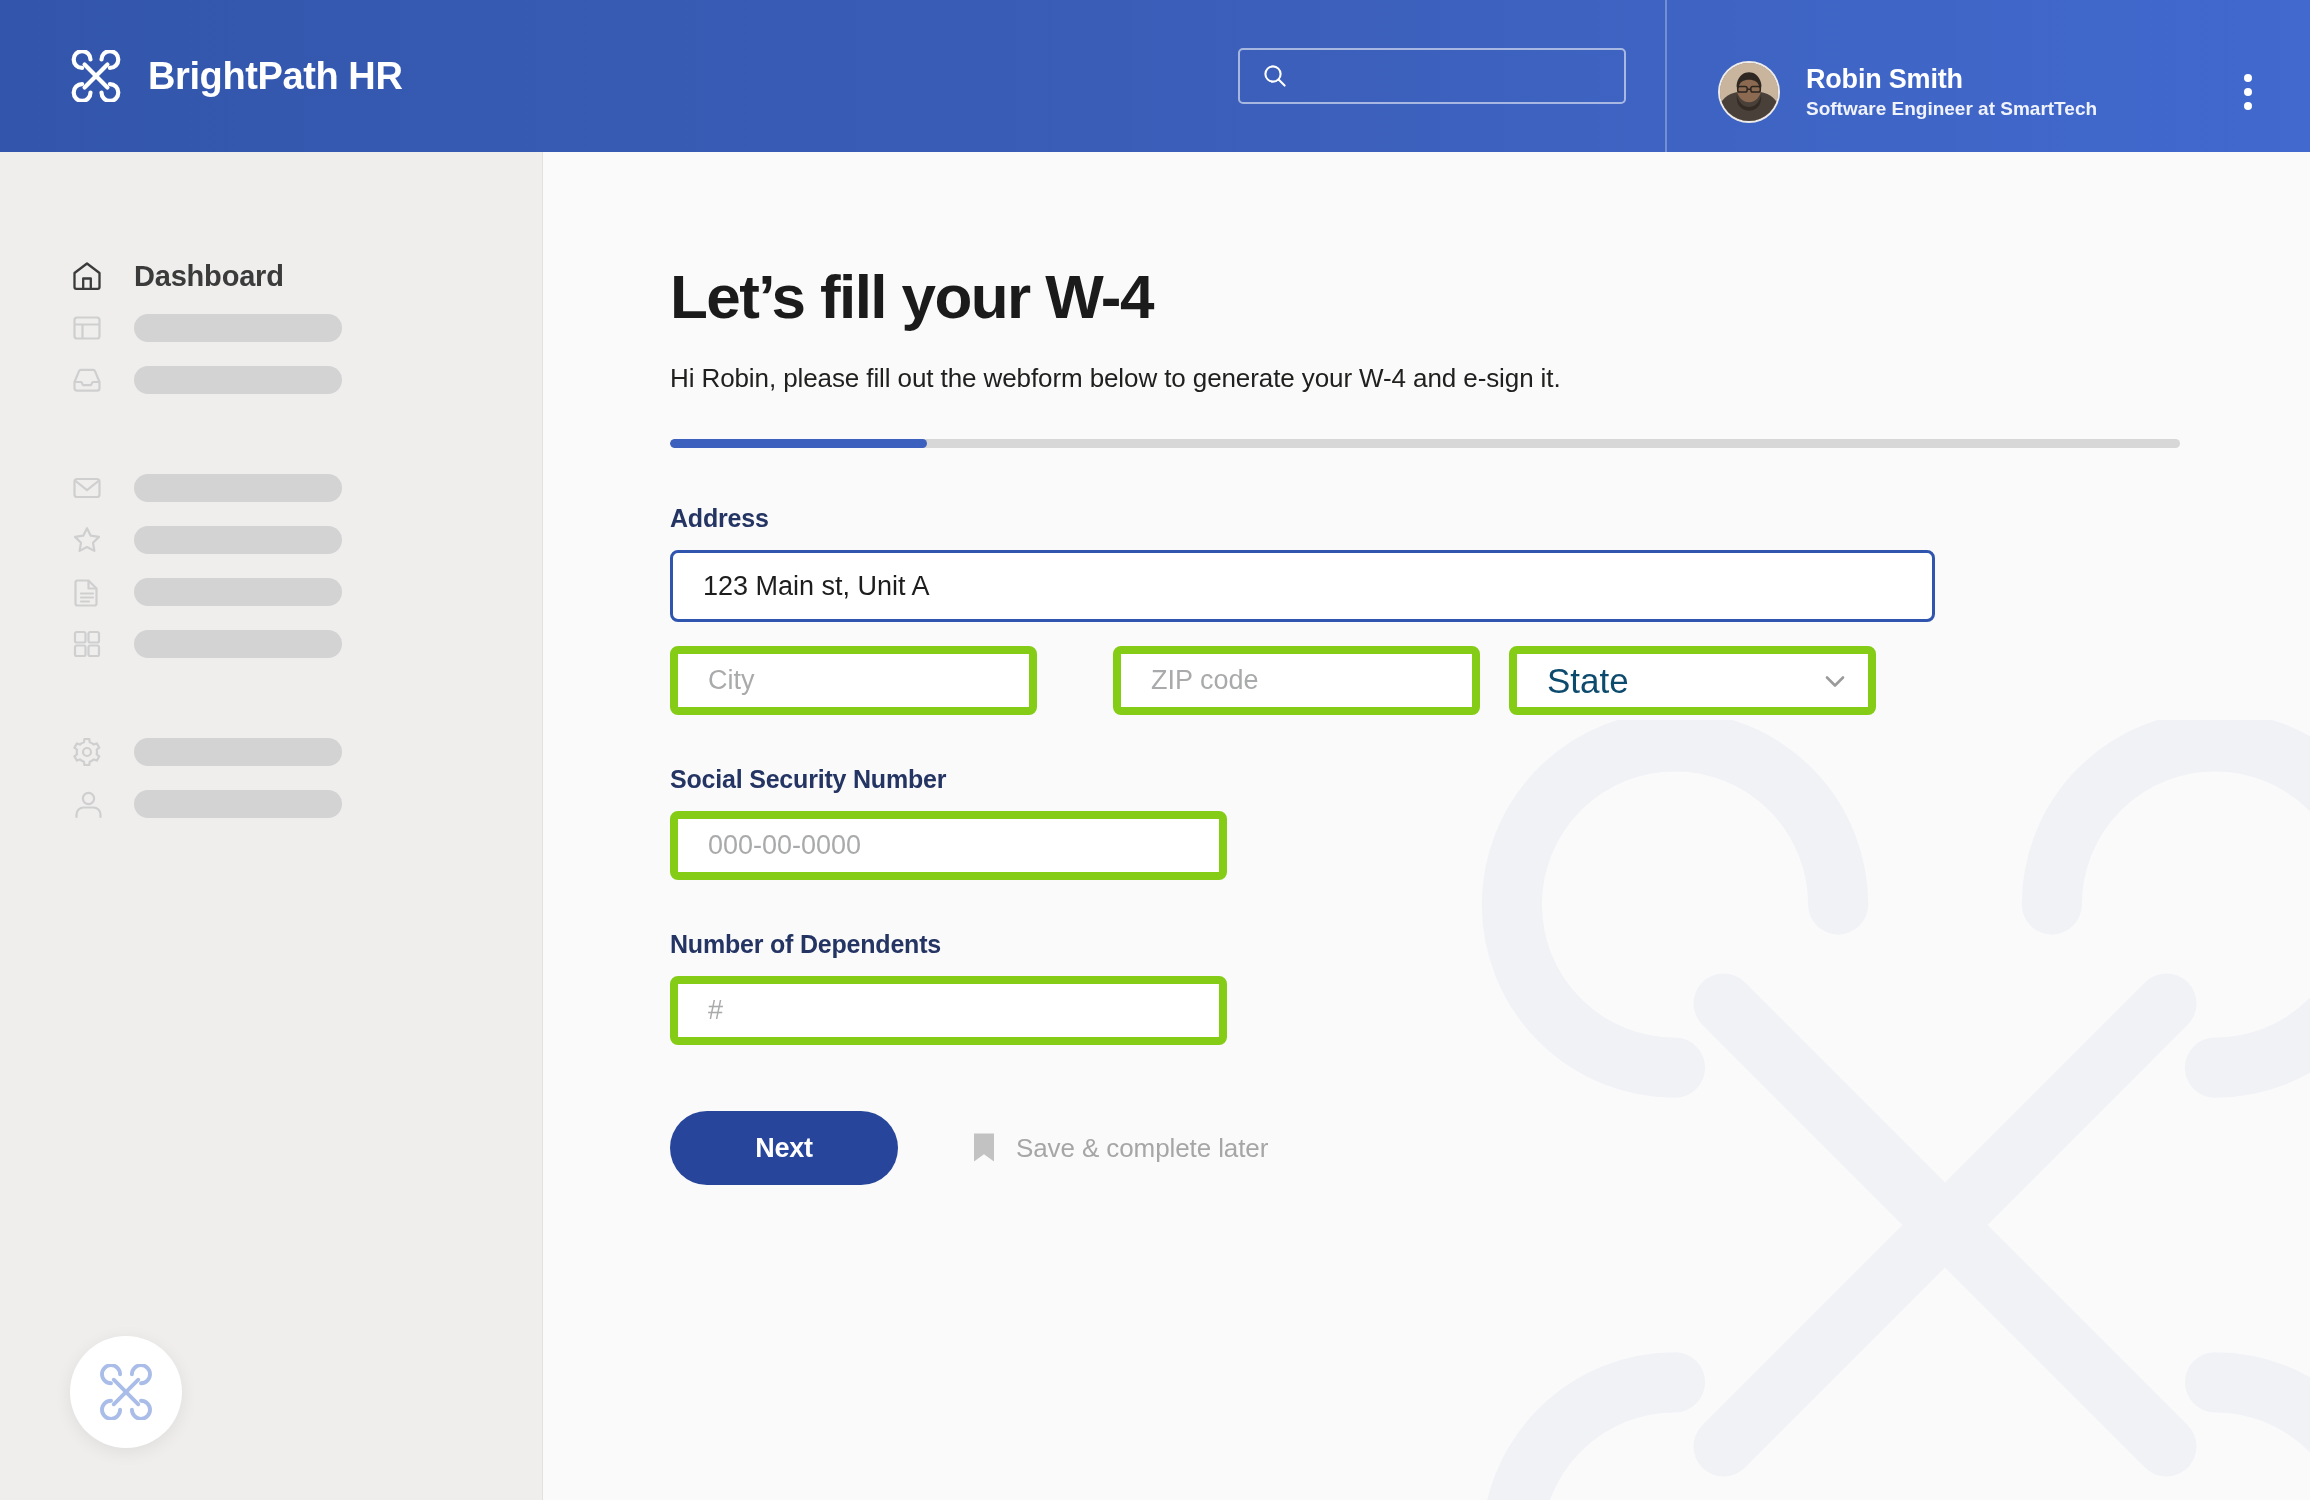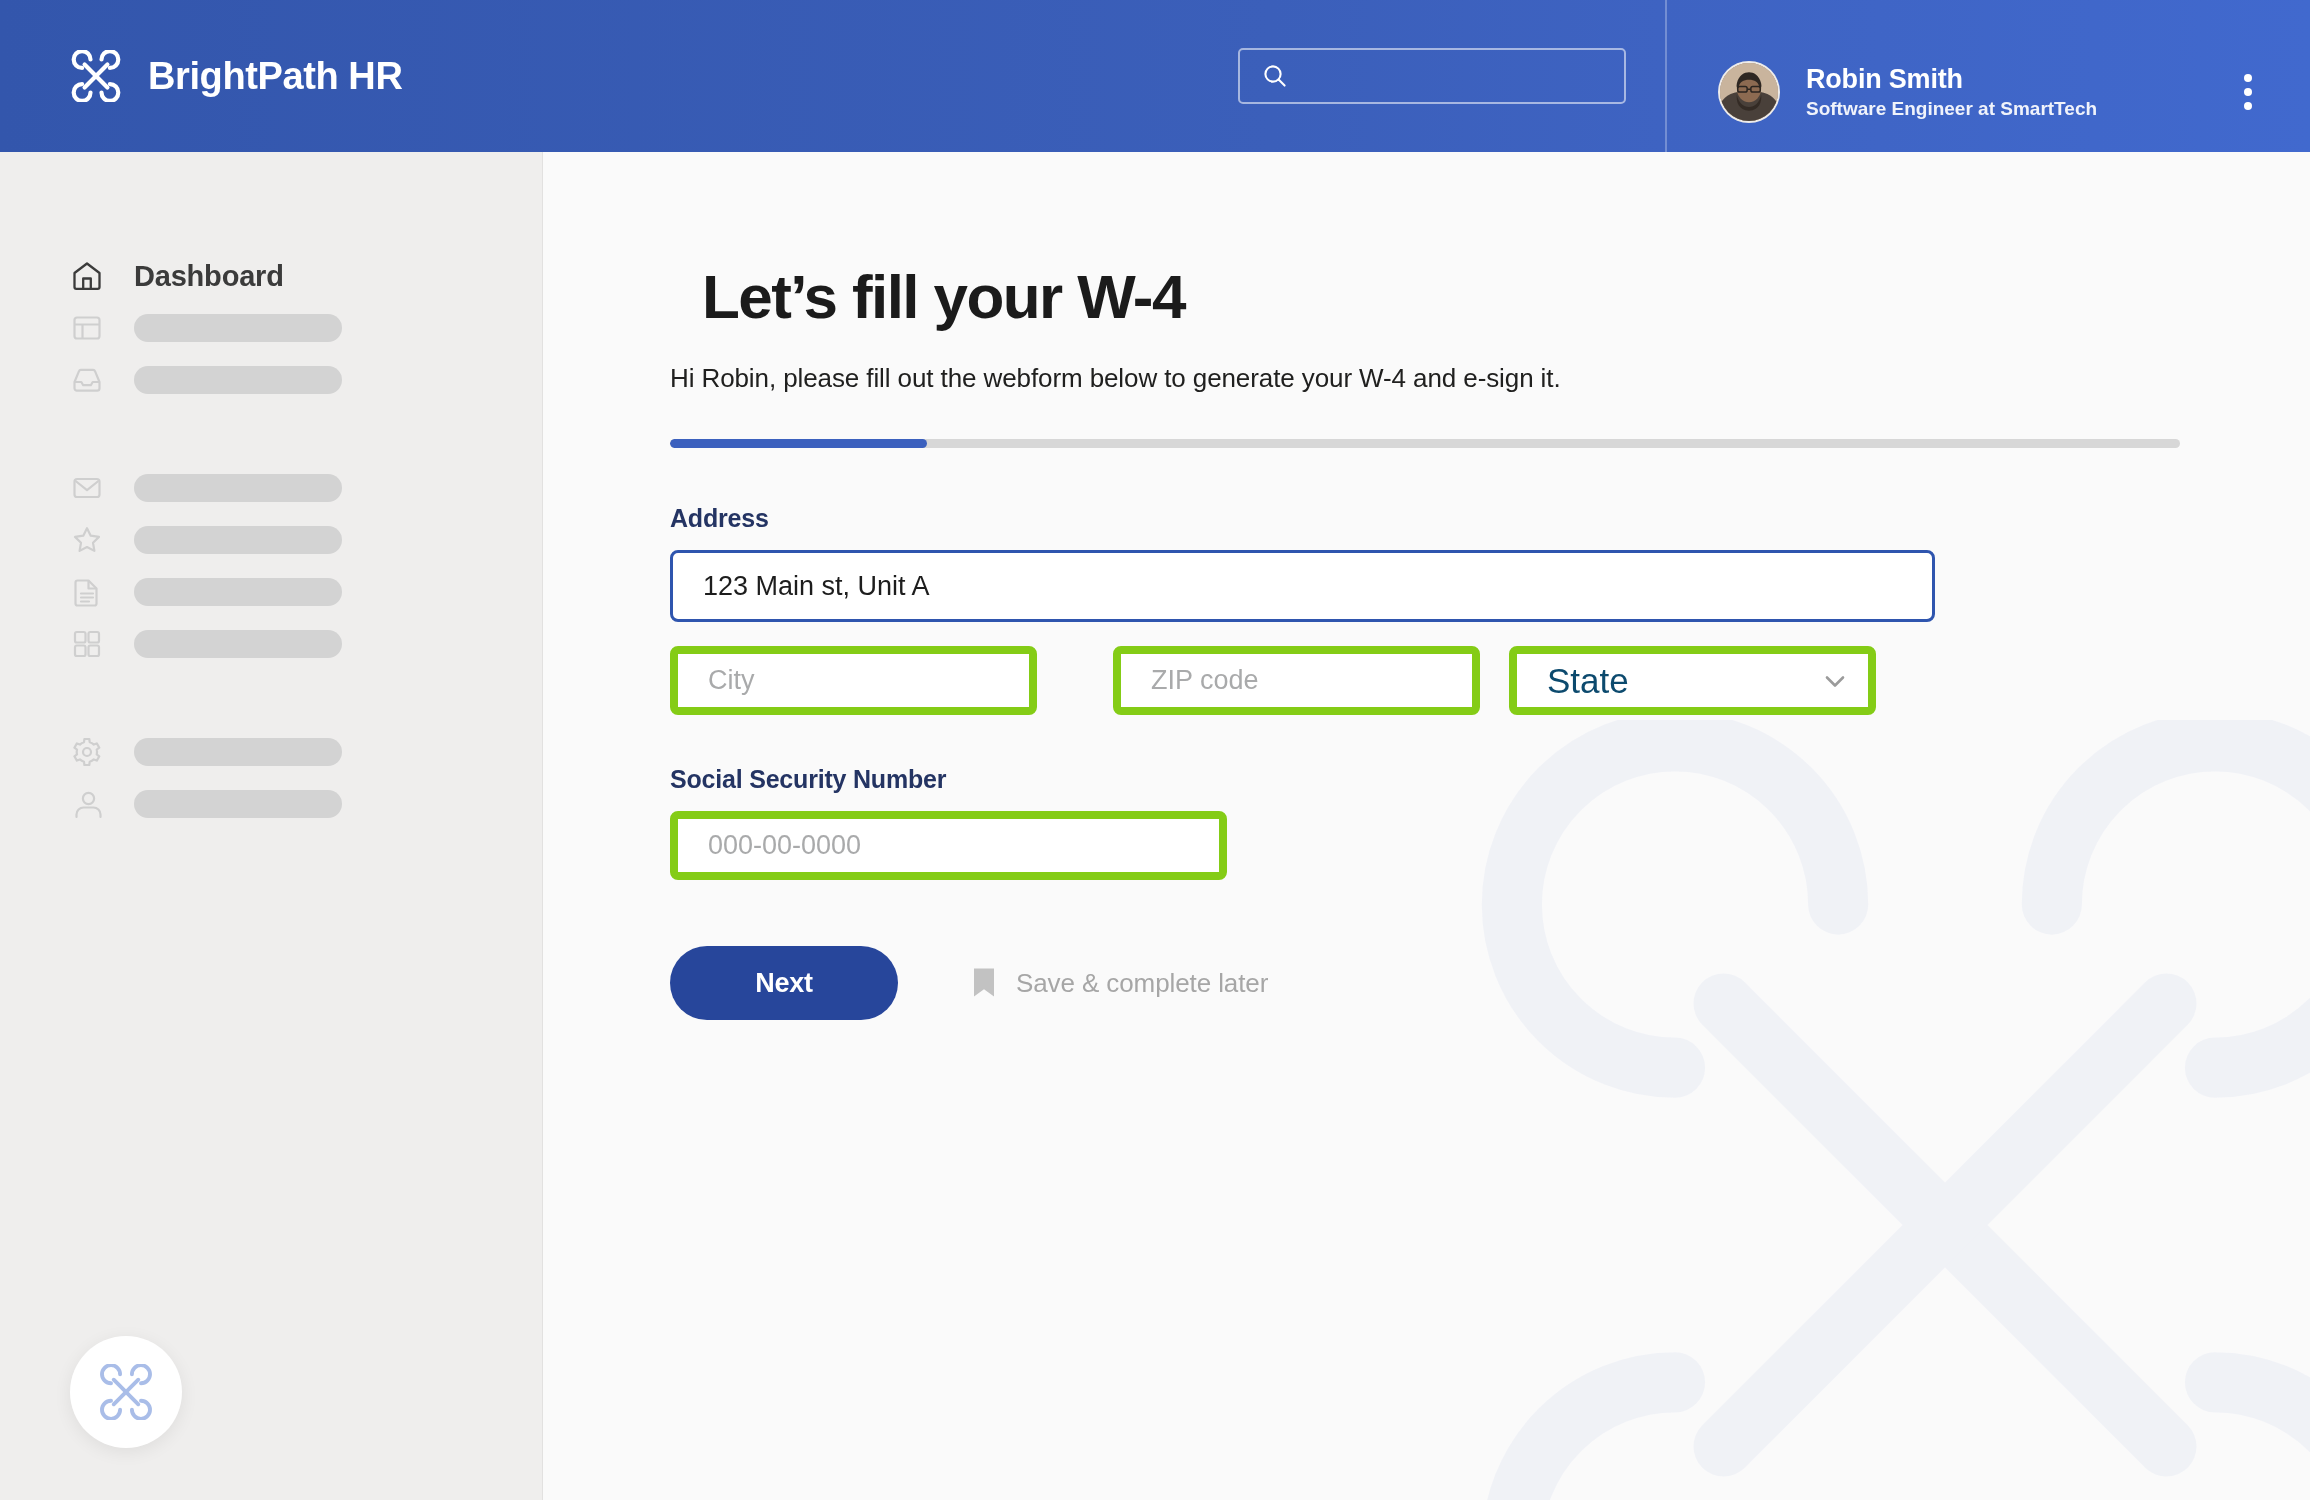--- a/index.html
+++ b/index.html
@@ -229,21 +229,20 @@
     padding: 112px 0 0 127px;
     z-index: 2;
   }
 
   .page-title {
     font-size: 62px;
     font-weight: 700;
     color: #1B1B1B;
     letter-spacing: -1.6px;
     line-height: 1.05;
-    margin-left: 32px;
   }
 
   .page-subtitle {
     margin-top: 34px;
     font-size: 26px;
     color: #20201F;
     font-weight: 400;
     letter-spacing: -0.1px;
   }
 
@@ -581,20 +580,24 @@
                 </svg>
               </span>
             </div>
           </div>
 
           <div class="block">
             <div class="field-label">Social Security Number</div>
             <input class="txt w-ssn" type="text" placeholder="000-00-0000" style="">
           </div>
 
+          <div class="block">
+            <div class="field-label">Number of Dependents</div>
+            <input class="txt w-dep" type="text" placeholder="#" style="">
+          </div>
 
           <div class="actions">
             <button type="button" class="btn-next">Next</button>
 
             <button type="button" class="btn-save">
               <span class="bookmark-icon">
                 <svg viewBox="0 0 24 32" xmlns="http://www.w3.org/2000/svg">
                   <path d="M2 1.5h20v28l-10-7.2-10 7.2z" fill="#C2C2C2"></path>
                 </svg>
               </span>

